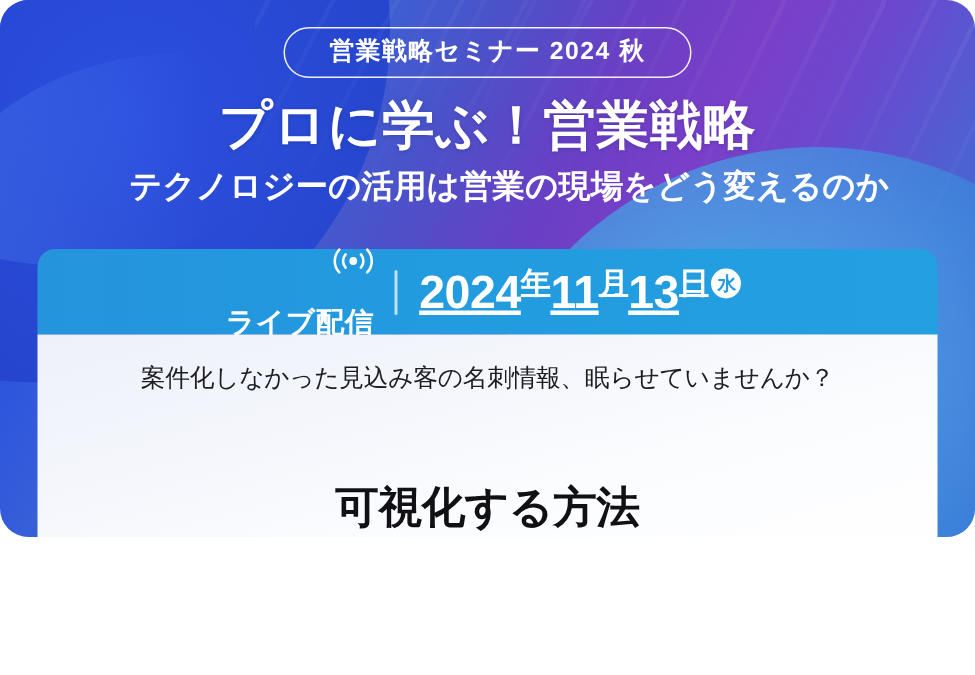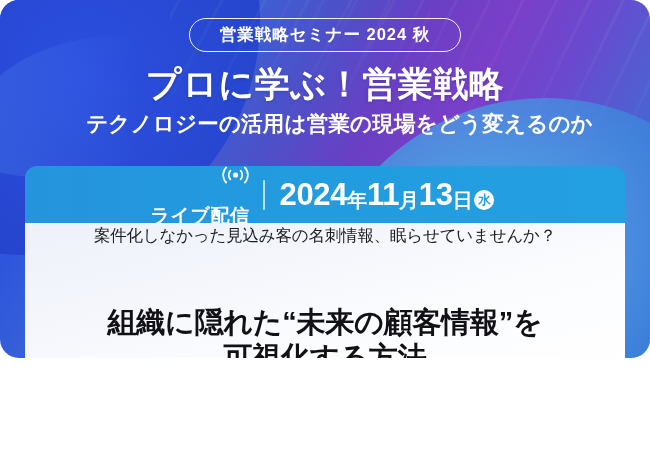--- a/index.html
+++ b/index.html
@@ -147,23 +147,23 @@
   .live-label {
     font-size:19px; font-weight:700; letter-spacing:.5px; line-height:1;
     white-space:nowrap;
   }
   .vsep {
     width:2px; height:30px;
     background:rgba(255,255,255,.70);
     border-radius:1px;
   }
   .date-text {
-    display:flex; align-items:flex-end;
+    display:flex; align-items:flex-start;
     font-size:31px; font-weight:700; letter-spacing:-.3px;
-    line-height:1; white-space:nowrap;
+    line-height:1; white-space:nowrap;text-decoration:underline;
   }
   .date-text .sm { font-size:20px; font-weight:700; }
   .dow {
     display:inline-flex; align-items:center; justify-content:center;
     width:20px; height:20px; border-radius:50%;
     background:#ffffff; color:#229bdf;
     font-size:12.5px; font-weight:700;
     margin:0 5px 0 2px;
     line-height:1;
   }
@@ -261,21 +261,20 @@
         <span class="sm">月</span>
         <span>13</span>
         <span class="sm">日</span>
         <span class="dow">水</span>
       </div>
     </div>
 
     <div class="card">
       <div class="card-lead">案件化しなかった見込み客の名刺情報、眠らせていませんか？</div>
       <div class="card-head">
-        <div>組織に隠れた“未来の顧客情報”を</div>
         <div>可視化する方法</div>
       </div>
     </div>
 
     <div class="logo">
       <span class="logo-mark">
         <svg width="36" height="34" viewBox="0 0 36 34" aria-hidden="true">
           <g fill="#ffffff">
             <path d="M4.5 11.5 L18.5 2.5 L25 9 L11 18 Z"></path>
             <path d="M2.8 16.8 L16.5 8.2 L22 14 L8.5 22.6 Z" opacity="0.92"></path>

